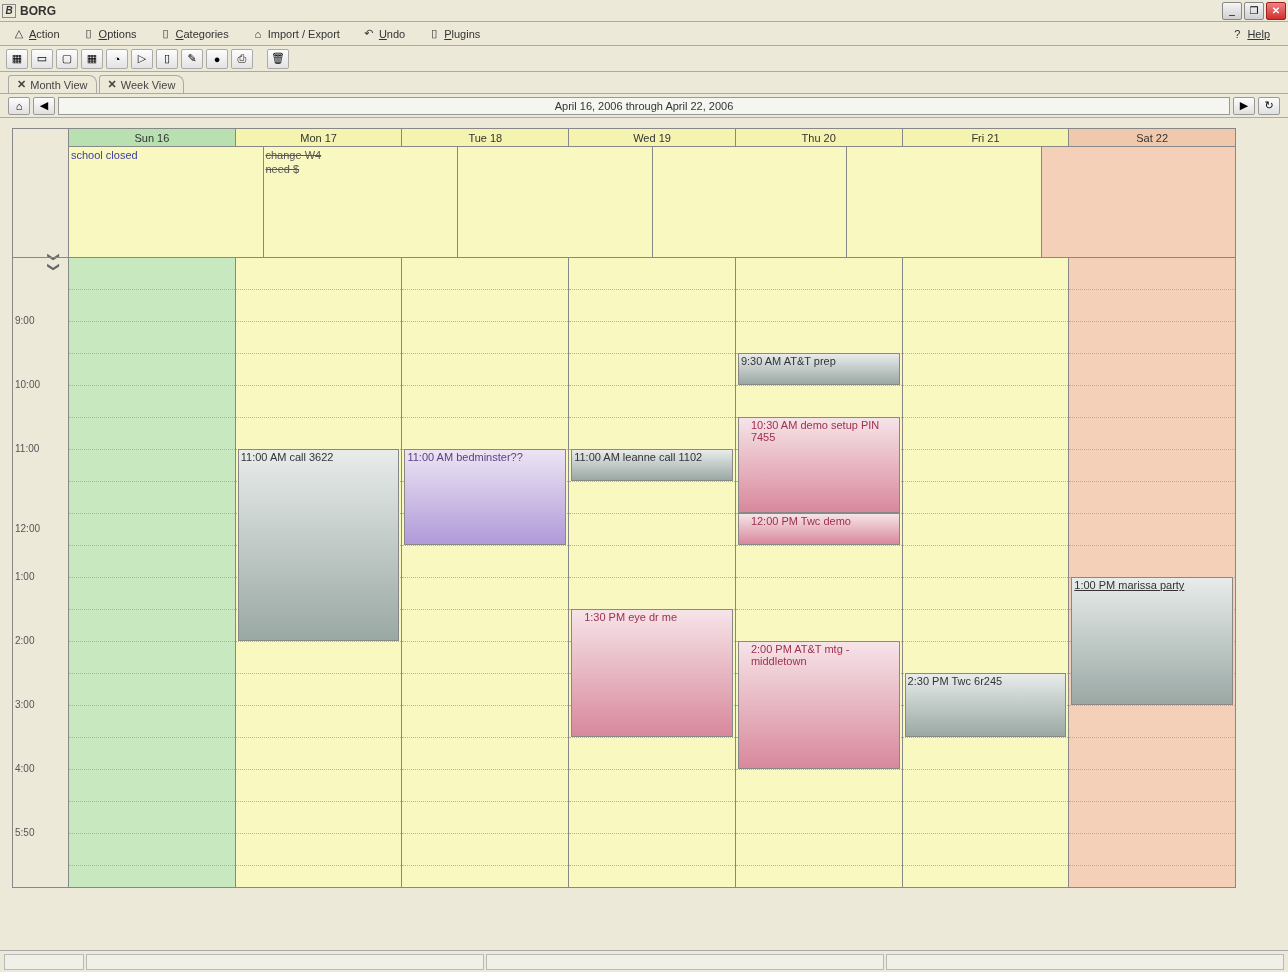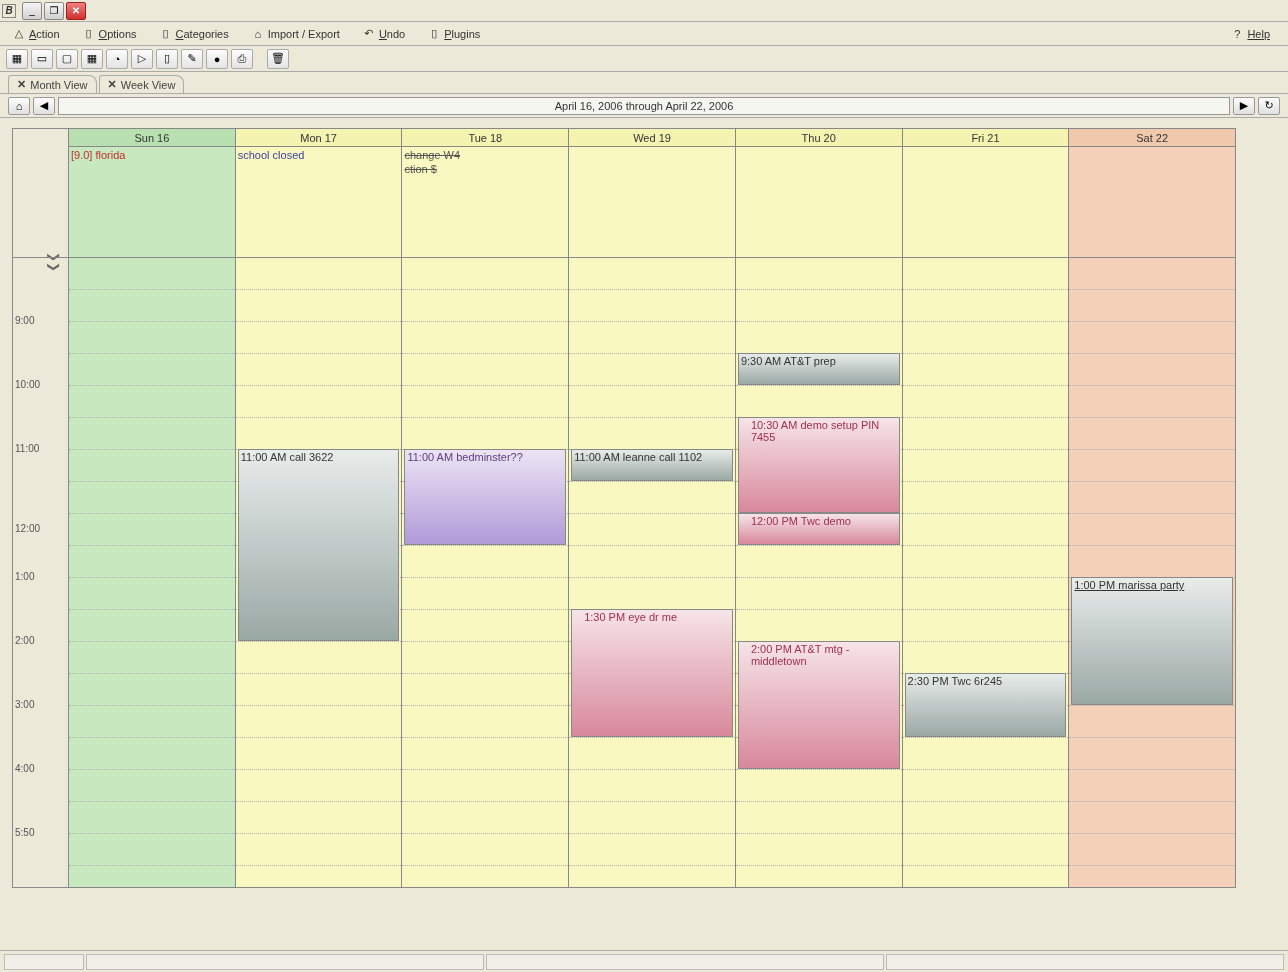--- a/index.html
+++ b/index.html
@@ -76,20 +76,21 @@
 .appt.pink { background: linear-gradient(#f6e4e8, #d8889c); color: #a03050; padding-left: 12px; }
 
 .statusbar { position: fixed; bottom: 0; left: 0; right: 0; height: 22px; background: #ece9d8; border-top: 1px solid #aaa; display: flex; align-items: center; padding: 0 4px; gap: 2px; }
 .statusseg { height: 16px; border: 1px solid #bbb; background: #f0f0e8; }
 </style>
 </head>
 <body>
 
 <div class="titlebar">
   <span class="appicon">B</span>
+  <span class="title">BORG</span>
   <span class="winbtn">_</span>
   <span class="winbtn">❐</span>
   <span class="winbtn close">✕</span>
 </div>
 
 <div class="menubar" id="menubar">
   <span class="menuitem">
       <span class="micon">△</span>
       <span><span class="underline">A</span>ction</span>
     </span>
@@ -170,29 +171,26 @@
     <div class="headerrow" id="headerrow">
         <div class="dayhead head-green">Sun 16</div>
         <div class="dayhead head-yellow">Mon 17</div>
         <div class="dayhead head-yellow">Tue 18</div>
         <div class="dayhead head-yellow">Wed 19</div>
         <div class="dayhead head-yellow">Thu 20</div>
         <div class="dayhead head-yellow">Fri 21</div>
         <div class="dayhead head-salmon">Sat 22</div>
       </div>
     <div class="alldayrow" id="alldayrow" style="height: 110px;">
-        <div class="alldaycell bg-green" style="height: 100%;">
-          <div class="allday-item red" style="top: 2px;">[9.0] florida</div>
-        </div>
         <div class="alldaycell bg-yellow" style="height: 100%;">
           <div class="allday-item blue" style="top: 2px;">school closed</div>
         </div>
         <div class="alldaycell bg-yellow" style="height: 100%;">
           <div class="allday-item strike" style="top: 2px;">change W4</div>
-          <div class="allday-item strike" style="top: 16px;">ction $</div>
+          <div class="allday-item strike" style="top: 16px;">need $</div>
         </div>
         <div class="alldaycell bg-yellow" style="height: 100%;"></div>
         <div class="alldaycell bg-yellow" style="height: 100%;"></div>
         <div class="alldaycell bg-yellow" style="height: 100%;"></div>
         <div class="alldaycell bg-salmon" style="height: 100%;"></div>
       </div>
     <div class="body-area" id="bodyarea" style="top: 128px; height: 630px;">
         <div class="daycol bg-green">
           <div class="time-slot-line" style="top: 0px;"></div>
           <div class="time-slot-line" style="top: 32px;"></div>

